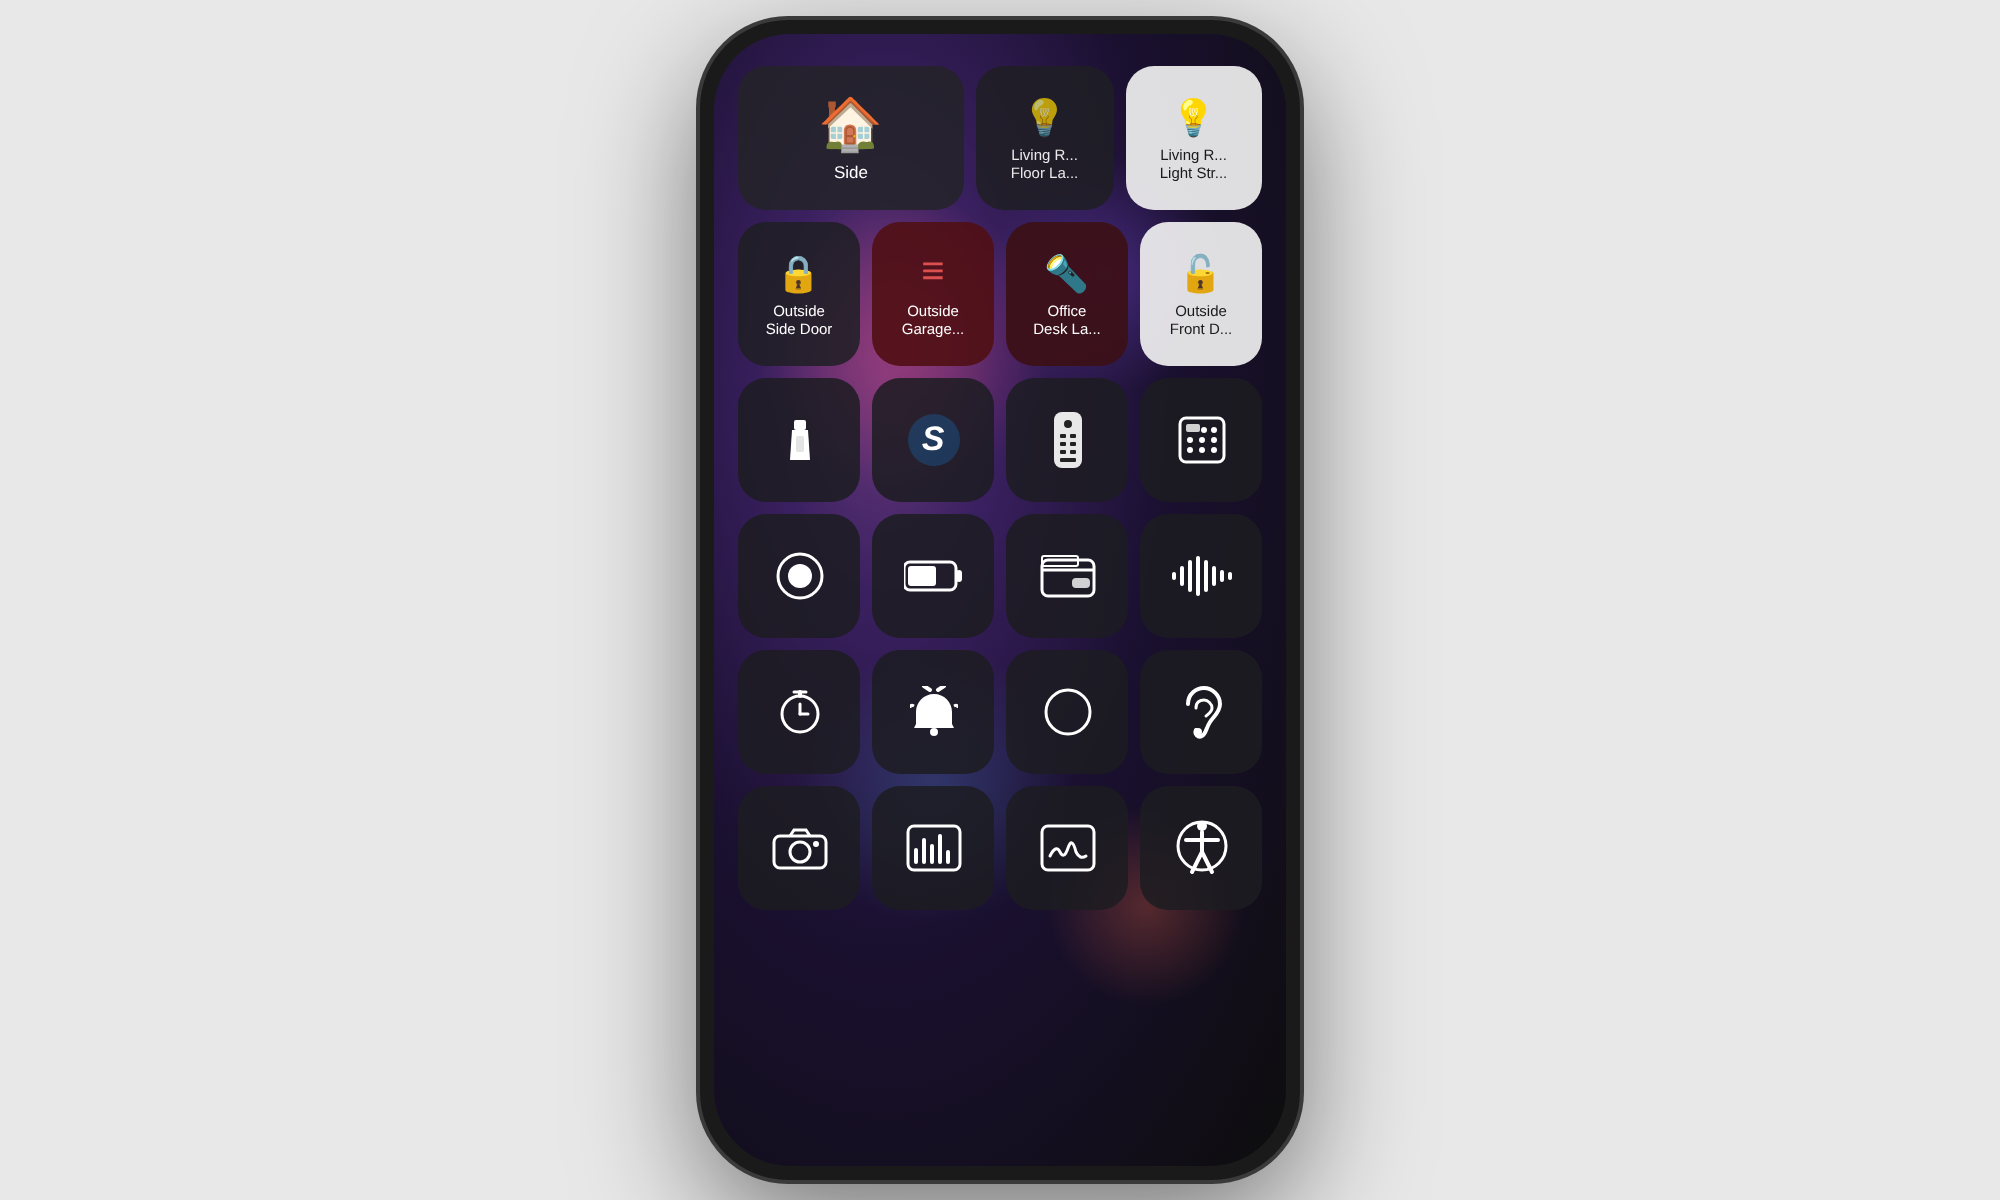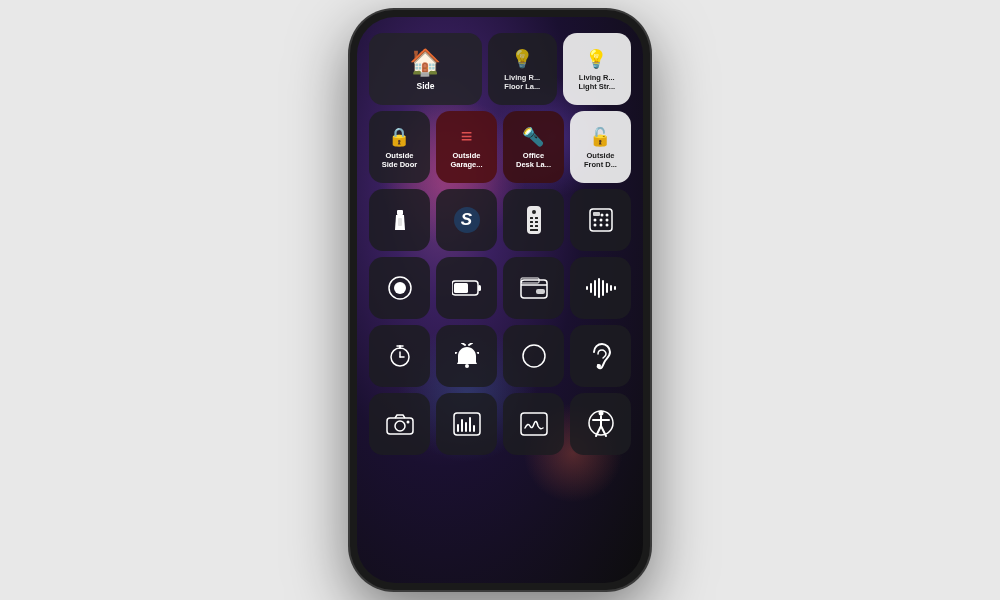--- a/index.html
+++ b/index.html
@@ -161,21 +161,21 @@
     }
 
     
     .icon-tile {
       flex: 1;
       height: 62px;
       background: rgba(28,28,33,0.85);
     }
     .tile-label {
       font-size: 8.5px;
-      font-weight: 700;
+      font-weight: 400;
       line-height: 1.2;
       text-align: center;
       padding: 0 2px;
     }
 
     
     .shazam-icon {
       width: 26px;
       height: 26px;
       border-radius: 50%;

